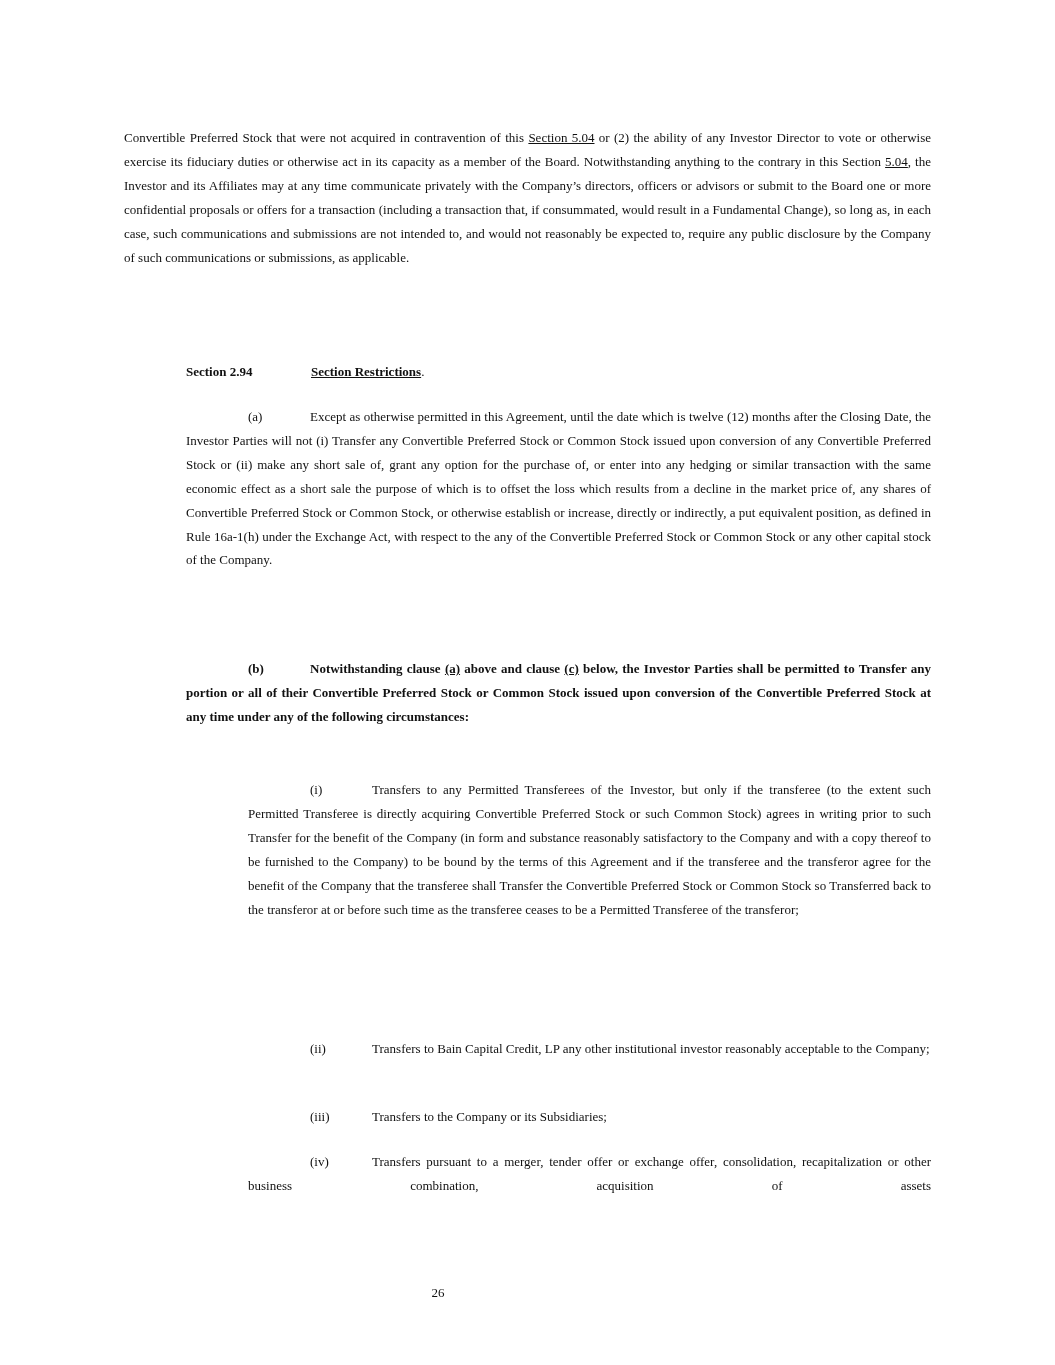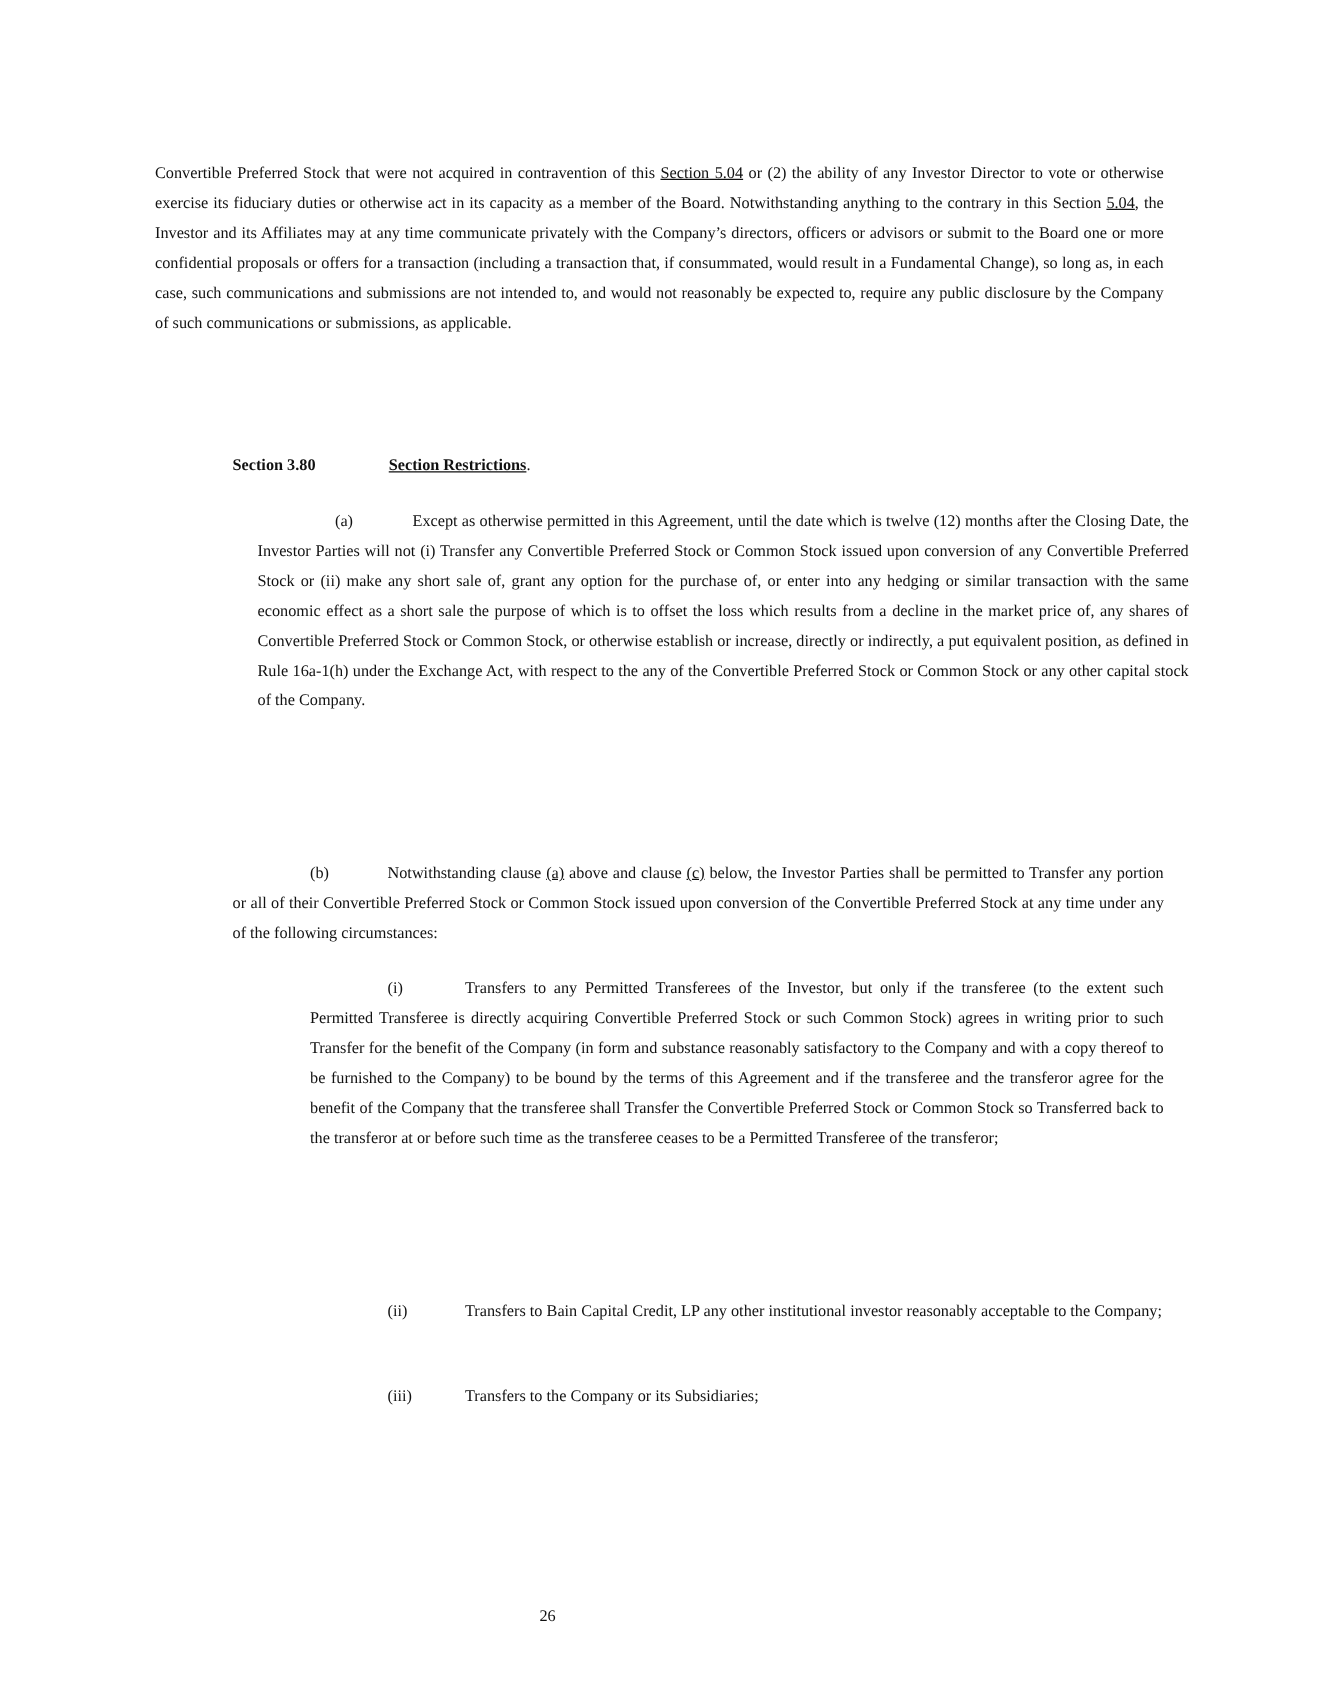--- a/index.html
+++ b/index.html
@@ -8,47 +8,48 @@
     position: absolute; left: 0; top: 0; width: 1055px; height: 1365px;
     font-family: "Liberation Serif", "DejaVu Serif", serif;
     font-size: 13px; line-height: 23.9px; color: #111111;
   }
   .para { position: absolute; text-align: justify; margin: 0; }
   .p0 { left: 124px; top: 126px; width: 807px; }
   .heading { position: absolute; left: 186px; top: 360px; font-weight: bold; white-space: nowrap; }
   .heading .num { display: inline-block; width: 125px; }
   .heading .title { text-decoration: underline; }
   .heading .dot { font-weight: normal; }
-  .pa { left: 186px; top: 405px; width: 745px; margin-left: 20px; }
-  .pb { left: 186px; top: 686px; width: 745px; }
+  .pa { left: 186px; top: 405px; width: 745px; }
+  .pb { left: 186px; top: 657px; width: 745px; font-weight: bold; }
   .pi { left: 248px; top: 778px; width: 683px; }
   .pii { left: 248px; top: 1037px; width: 683px; }
   .piii { left: 248px; top: 1105px; width: 683px; }
   .piv { left: 248px; top: 1150px; width: 683px; }
   .lbl-a { display: inline-block; width: 62px; margin-left: 62px; }
   .lbl-r { display: inline-block; width: 62px; margin-left: 62px; }
   .u { text-decoration: underline; }
   .pagenum { position: absolute; left: 0; width: 876px; top: 1281px; text-align: center; }
   .last-line { text-align-last: justify; }
 </style>
 </head>
 <body>
 
 <div class="page">
 
   <p class="para p0"><span>Convertible Preferred Stock that were not acquired in contravention of this </span><span class="u">Section 5.04</span><span> or (2) the ability of any Investor Director to vote or otherwise exercise its fiduciary duties or otherwise act in its capacity as a member of the Board. Notwithstanding anything to the contrary in this Section </span><span class="u">5.04</span><span>, the Investor and its Affiliates may at any time communicate privately with the Company’s directors, officers or advisors or submit to the Board one or more confidential proposals or offers for a transaction (including a transaction that, if consummated, would result in a Fundamental Change), so long as, in each case, such communications and submissions are not intended to, and would not reasonably be expected to, require any public disclosure by the Company of such communications or submissions, as applicable.</span></p>
 
-  <div class="heading"><span class="num">Section 3.80</span><span class="title">Section Restrictions</span><span class="dot">.</span></div>
+  <div class="heading"><span class="num">Section 2.94</span><span class="title">Section Restrictions</span><span class="dot">.</span></div>
 
   <p class="para pa"><span class="lbl-a">(a)</span><span>Except as otherwise permitted in this Agreement, until the date which is twelve (12) months after the Closing Date, the Investor Parties will not (i) Transfer any Convertible Preferred Stock or Common Stock issued upon conversion of any Convertible Preferred Stock or (ii) make any short sale of, grant any option for the purchase of, or enter into any hedging or similar transaction with the same economic effect as a short sale the purpose of which is to offset the loss which results from a decline in the market price of, any shares of Convertible Preferred Stock or Common Stock, or otherwise establish or increase, directly or indirectly, a put equivalent position, as defined in Rule 16a-1(h) under the Exchange Act, with respect to the any of the Convertible Preferred Stock or Common Stock or any other capital stock of the Company.</span></p>
 
   <p class="para pb"><span class="lbl-a">(b)</span><span>Notwithstanding clause </span><span class="u">(a)</span><span> above and clause </span><span class="u">(c)</span><span> below, the Investor Parties shall be permitted to Transfer any portion or all of their Convertible Preferred Stock or Common Stock issued upon conversion of the Convertible Preferred Stock at any time under any of the following circumstances:</span></p>
 
   <p class="para pi"><span class="lbl-r">(i)</span><span>Transfers to any Permitted Transferees of the Investor, but only if the transferee (to the extent such Permitted Transferee is directly acquiring Convertible Preferred Stock or such Common Stock) agrees in writing prior to such Transfer for the benefit of the Company (in form and substance reasonably satisfactory to the Company and with a copy thereof to be furnished to the Company) to be bound by the terms of this Agreement and if the transferee and the transferor agree for the benefit of the Company that the transferee shall Transfer the Convertible Preferred Stock or Common Stock so Transferred back to the transferor at or before such time as the transferee ceases to be a Permitted Transferee of the transferor;</span></p>
 
   <p class="para pii"><span class="lbl-r">(ii)</span><span>Transfers to Bain Capital Credit, LP any other institutional investor reasonably acceptable to the Company;</span></p>
 
   <p class="para piii"><span class="lbl-r">(iii)</span><span>Transfers to the Company or its Subsidiaries;</span></p>
 
+  <p class="para piv last-line"><span class="lbl-r">(iv)</span><span>Transfers pursuant to a merger, tender offer or exchange offer, consolidation, recapitalization or other business combination, acquisition of assets</span></p>
 
   <div class="pagenum">26</div>
 
 </div>
 
 </body></html>

